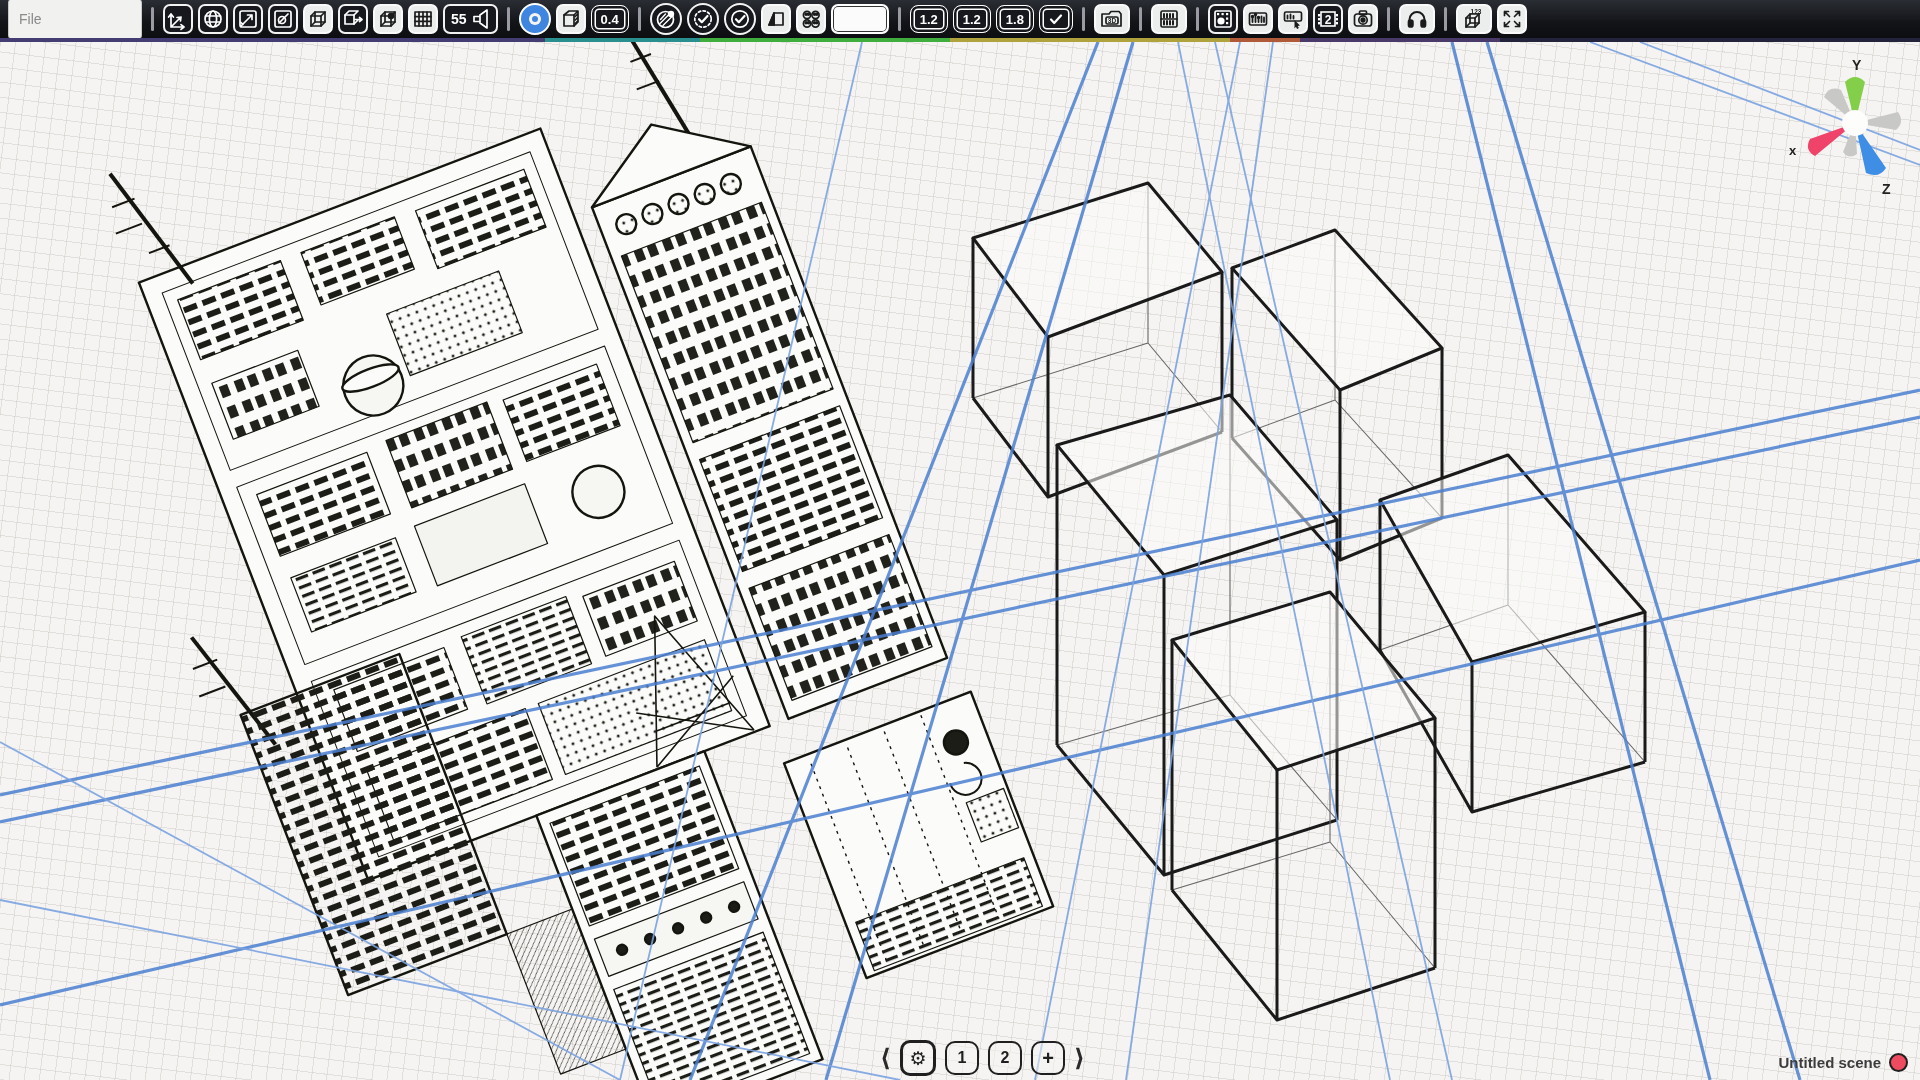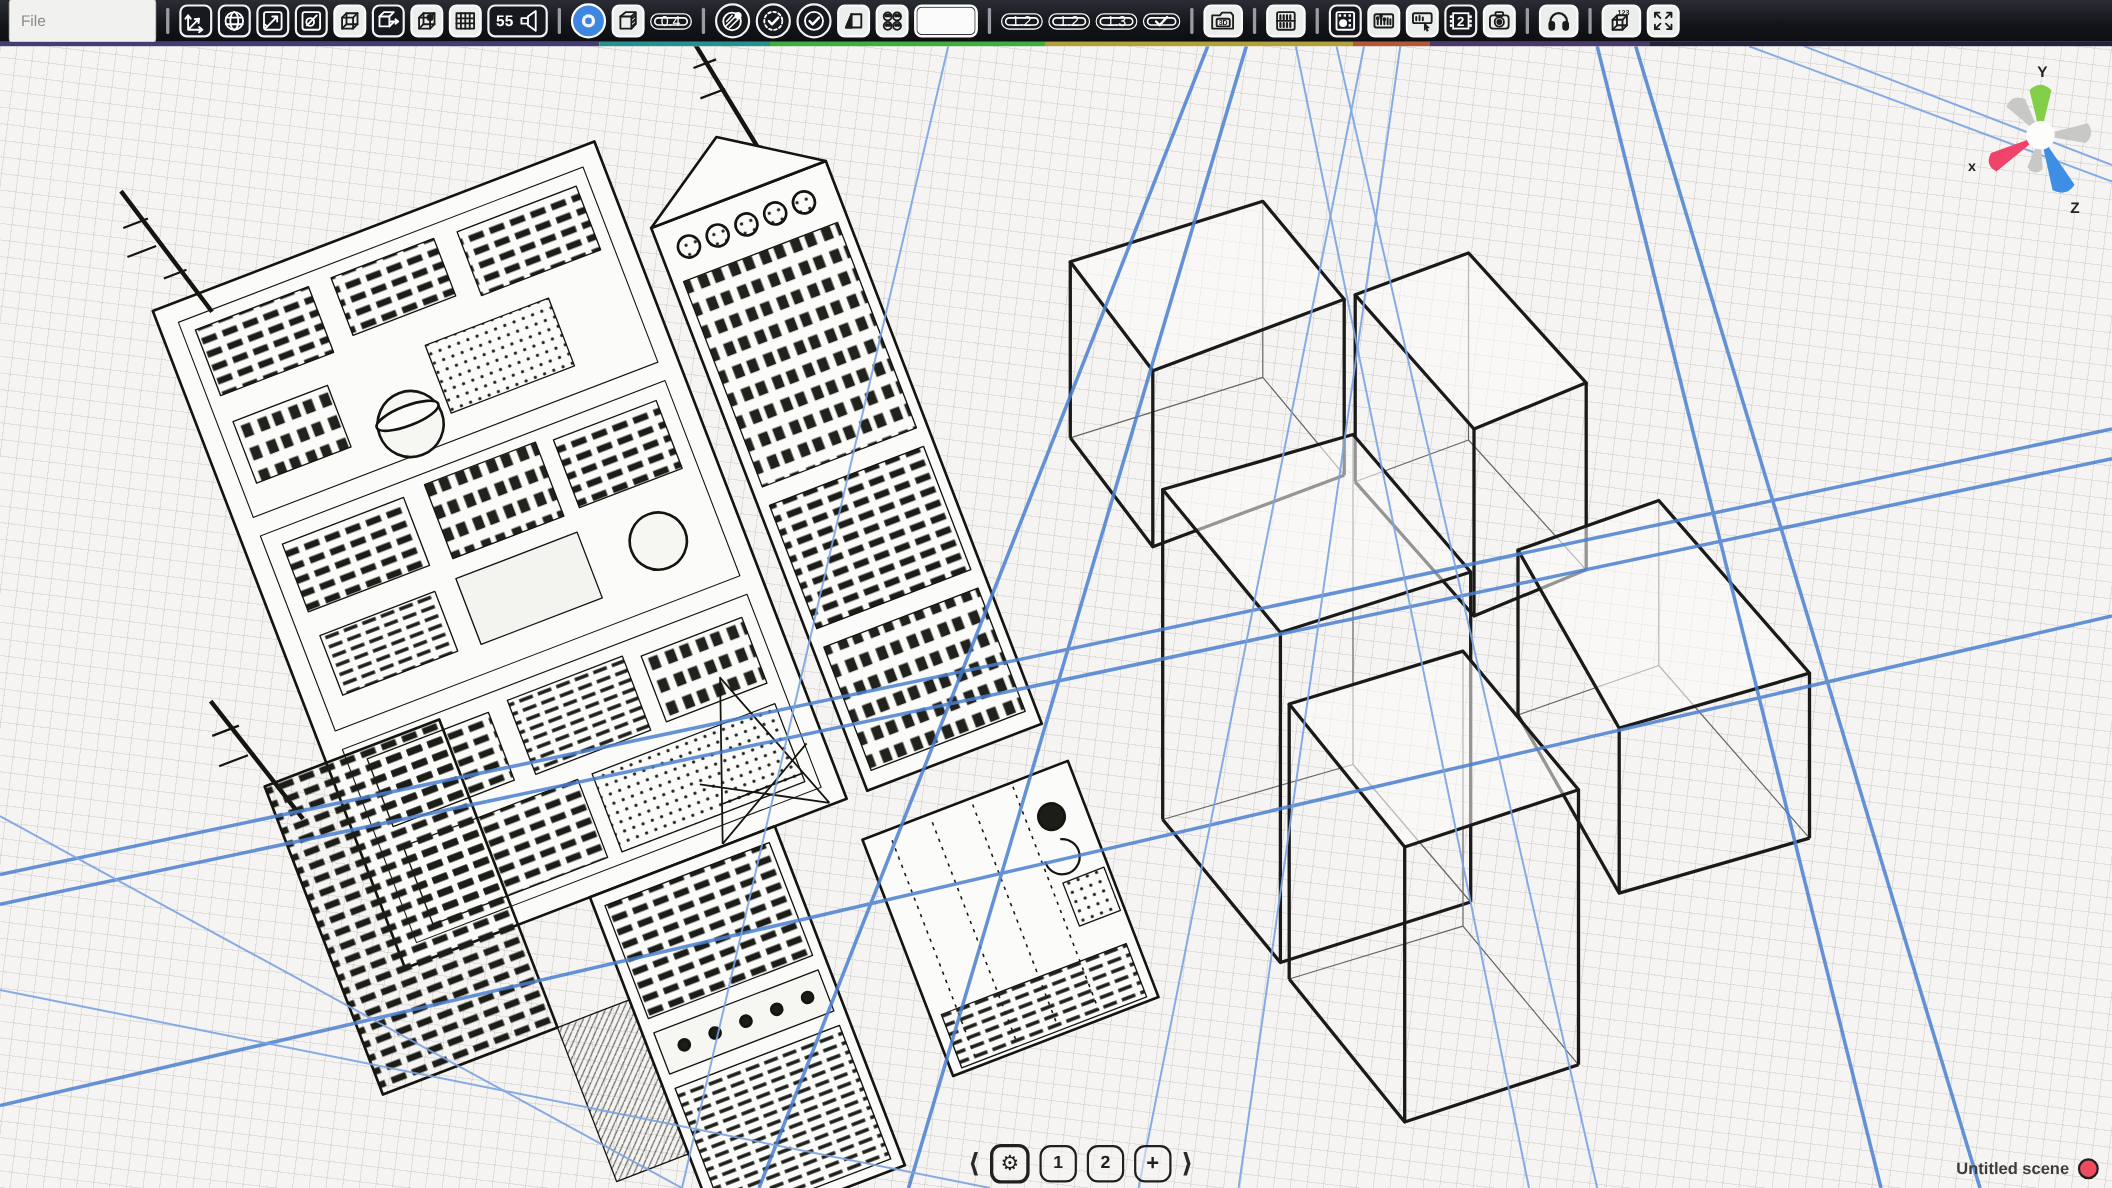--- a/index.html
+++ b/index.html
@@ -8,21 +8,21 @@
   #toolbar{position:absolute;left:0;top:0;width:1920px;height:38px;
     background:linear-gradient(#2a2d33,#121418 60%,#0c0e11);
     display:flex;align-items:center;gap:5px;padding-left:8px;box-sizing:border-box;z-index:40;}
   .tdiv{width:3px;height:24px;background:#9a9aa2;border-radius:2px;margin:0 4px;flex:none;}
   .tb{flex:none;height:30px;min-width:30px;border-radius:7px;display:flex;align-items:center;
       justify-content:center;box-sizing:border-box;cursor:pointer;}
   .b-dark{background:#16181d;border:2px solid #f2f2f2;color:#fff;}
   .b-light{background:#eceeee;border:2px solid #fafafa;color:#1b1b1b;}
   .b-circ{border-radius:50%;width:32px;height:32px;}
   .chip{background:#16181d;border:1.5px solid #fff;border-radius:8px;color:#fff;
-        font-weight:normal;font-size:13px;padding:0 7px;height:15px;
+        font-weight:bold;font-size:13px;padding:0 7px;height:28px;
         box-shadow:inset 0 0 0 2.5px #16181d, inset 0 0 0 4px #fff;}
   .chip span{padding:0 2px;}
   #fileBtn{background:#f1f1f0;border:1px solid #c9c9c9;border-radius:6px;width:134px;height:44px;
      display:flex;align-items:center;padding-left:10px;box-sizing:border-box;
      color:#8a8a8a;font-size:14px;flex:none;}
   .tb svg{display:block;}
   .ic-dark{stroke:#fff;fill:none;stroke-width:1.7;stroke-linecap:round;stroke-linejoin:round;}
   .ic-light{stroke:#1b1b1b;fill:none;stroke-width:1.7;stroke-linecap:round;stroke-linejoin:round;}
   .lens55{display:flex;align-items:center;gap:3px;padding:0 6px;font-weight:bold;font-size:14px;}
   
@@ -181,21 +181,21 @@
 
   <div class="tdiv"></div>
 
   <div class="tb chip">
       <span>1.2</span>
     </div>
   <div class="tb chip">
       <span>1.2</span>
     </div>
   <div class="tb chip">
-      <span>1.3</span>
+      <span>1.8</span>
     </div>
   <div class="tb chip">
     <svg class="ic-dark" width="18" height="18">
         <path d="M4 9.5 l3.2 3.5 L14 5.5" stroke-width="2.2"></path>
       </svg>
   </div>
 
   <div class="tdiv"></div>
 
   <div class="tb b-light" style="width:36px">

